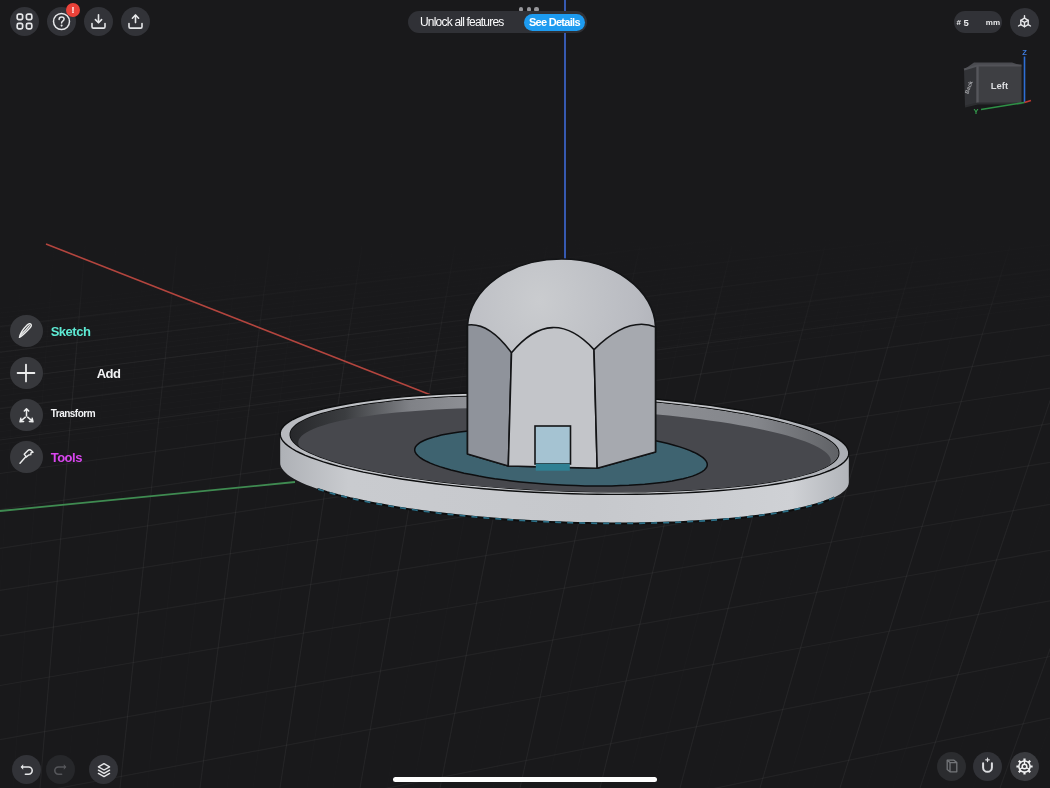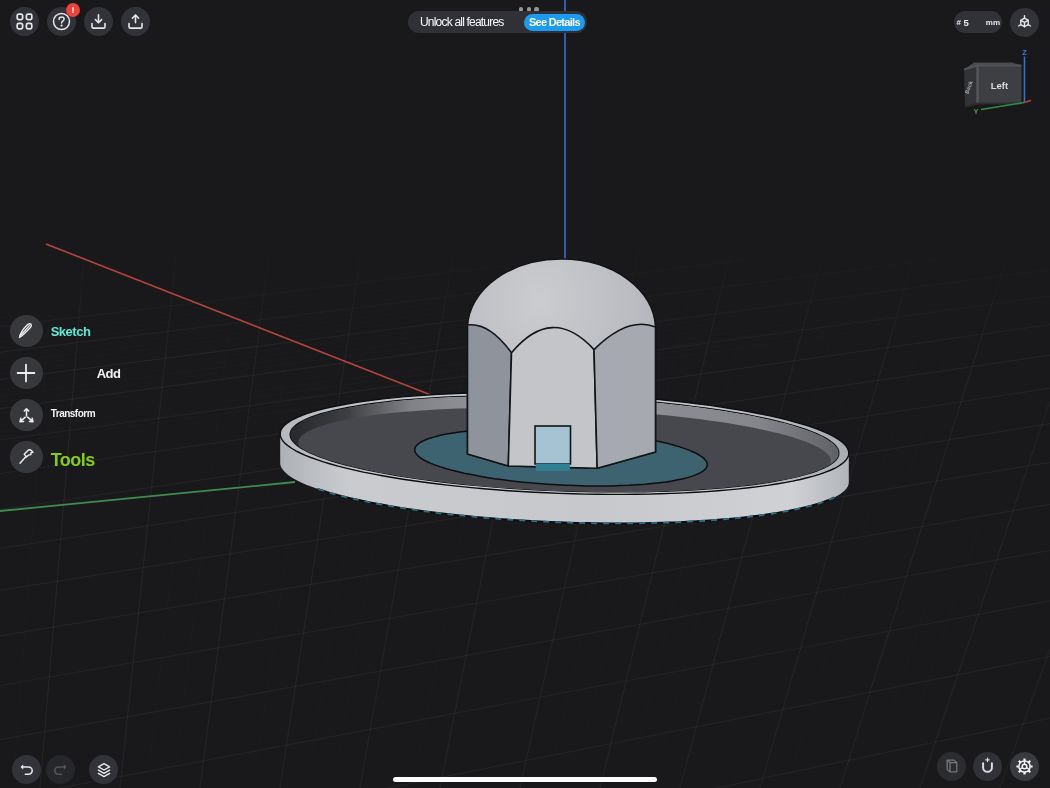--- a/index.html
+++ b/index.html
@@ -277,21 +277,21 @@
   </div>
 <div style="position:absolute;left:50.7px;top:407.5px;color:#f2f3f5;font-size:10px;font-weight:bold;letter-spacing:-0.5px;">Transform</div>
 <div style="position:absolute;left:10.1px;top:440.8px;width:32.5px;height:32.5px;border-radius:50%;background:#37383c;display:flex;align-items:center;justify-content:center;">
     <svg width="20" height="20" viewBox="0 0 20 20">
       <g fill="none" stroke="#eceded" stroke-width="1.45" stroke-linecap="round" stroke-linejoin="round">
         <path d="M4.0 16.2 L10.0 9.6"></path>
         <path d="M8.2 7.2 L11.4 3.9 C12.6 2.7 14.4 2.6 15.5 3.7 L17.0 5.2 L15.1 5.6 L14.8 7.6 L12.8 8.0 L10.4 9.9 C9.6 9.0 8.9 8.2 8.2 7.2 Z"></path>
       </g>
     </svg>
   </div>
-<div style="position:absolute;left:50.7px;top:449.5px;color:#84cc16;font-size:18px;font-weight:bold;letter-spacing:-0.5px;">Tools</div>
+<div style="position:absolute;left:50.7px;top:449.5px;color:#d946ef;font-size:13px;font-weight:bold;letter-spacing:-0.5px;">Tools</div>
 <div style="position:absolute;left:11.9px;top:755.0px;width:29px;height:29px;border-radius:50%;background:#323338;display:flex;align-items:center;justify-content:center;">
     <svg width="17" height="17" viewBox="0 0 17 17">
       <path d="M5.2 3.2 L2.6 6 L5.2 8.8 Z" fill="#e6e7e9"></path>
       <path d="M4 6 H10.6 A3.6 3.6 0 0 1 10.6 13.2 H7.4" fill="none" stroke="#e6e7e9" stroke-width="1.6" stroke-linecap="round"></path>
     </svg>
   </div>
 <div style="position:absolute;left:46.2px;top:755.0px;width:29px;height:29px;border-radius:50%;background:#26272a;display:flex;align-items:center;justify-content:center;">
     <svg width="17" height="17" viewBox="0 0 17 17">
       <path d="M11.8 3.2 L14.4 6 L11.8 8.8 Z" fill="#56575b"></path>
       <path d="M13 6 H6.4 A3.6 3.6 0 0 0 6.4 13.2 H9.6" fill="none" stroke="#56575b" stroke-width="1.6" stroke-linecap="round"></path>

